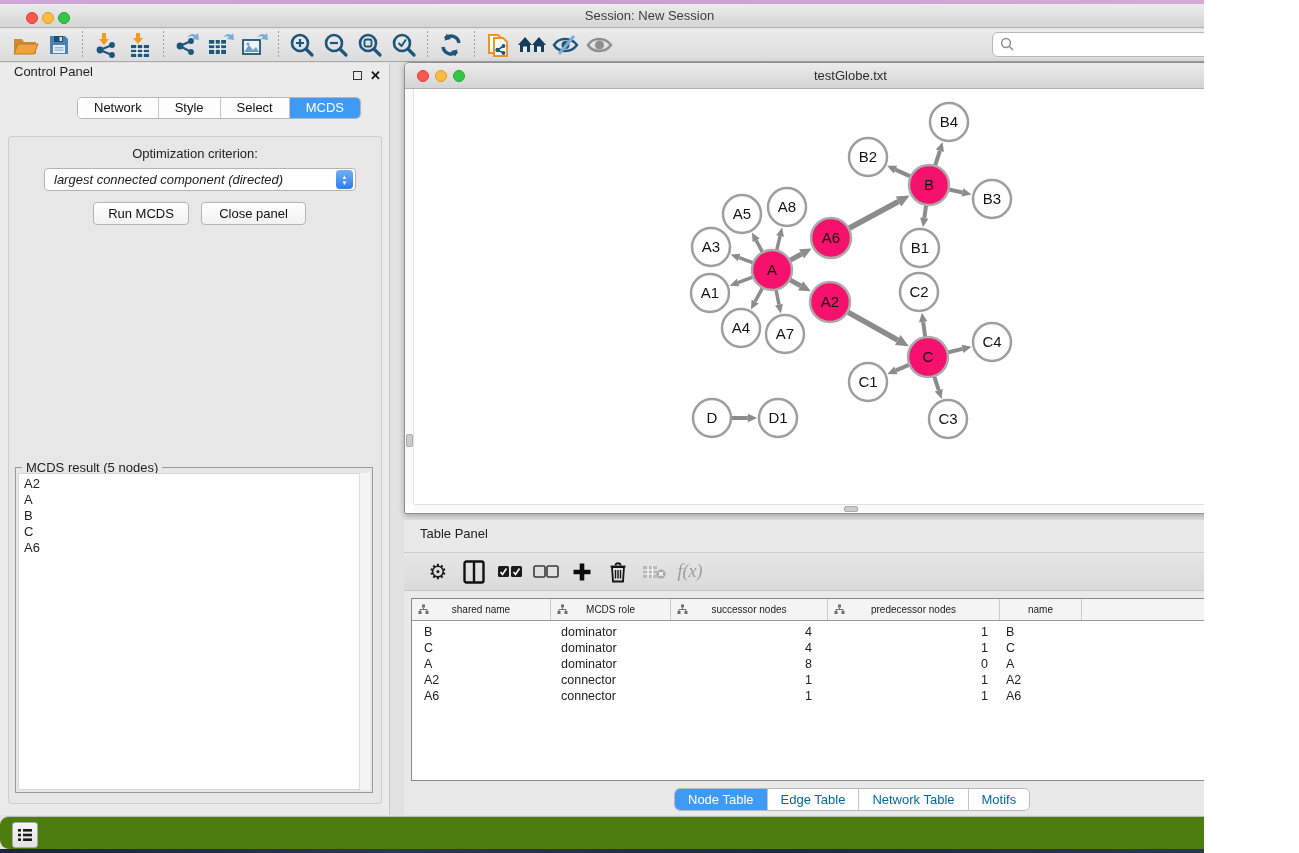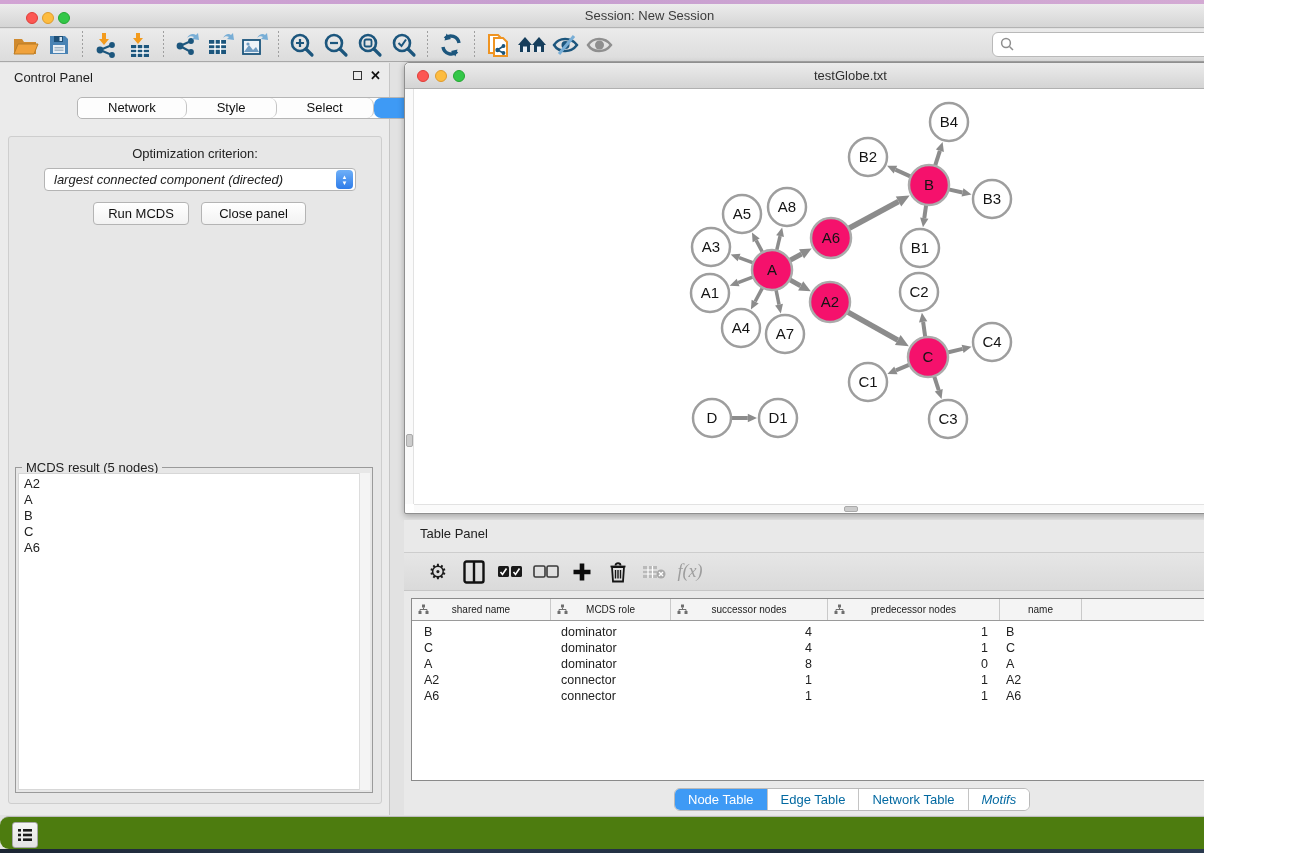--- a/index.html
+++ b/index.html
@@ -25,28 +25,28 @@
   .tb-icon { width:34px; height:28px; display:flex; align-items:center; justify-content:center; flex:0 0 auto; }
   .tb-sep { width:1px; height:28px; margin:0 6px; flex:0 0 auto;
     background:repeating-linear-gradient(#9f9f9f 0 2px, transparent 2px 4px); }
   .searchbox { position:absolute; right:9px; top:3px; width:298px; height:25px; background:#fff;
     border:1px solid #b9b9b9; border-radius:6px; display:flex; align-items:center; padding-left:7px; }
   .searchbox input { border:none; outline:none; flex:1; font:13px "Liberation Sans",sans-serif; background:transparent; }
 
   
   .control-panel { position:absolute; left:0; top:63px; width:390px; height:752px;
     background:#ebebeb; border-right:1px solid #c6c6c6; }
-  .panel-head { position:absolute; left:14px; top:7px; color:#1e1e1e; }
+  .panel-head { position:absolute; left:14px; top:1px; color:#1e1e1e; }
   .panel-btns { position:absolute; right:8px; top:7px; display:flex; gap:8px; align-items:center; }
   .float-box { width:9px; height:9px; border:1.5px solid #333; display:inline-block; }
   .close-x { font-weight:bold; font-size:13px; color:#111; line-height:11px; }
 
   .seg-tabs { position:absolute; left:77px; top:34px; height:22px; display:flex;
     border:1px solid #b5b5b5; border-radius:5px; overflow:hidden; background:#fff; }
-  .seg-tab { padding:0 30px; line-height:20px; color:#111; border-right:1px solid #c4c4c4; background:#fdfdfd;border-radius:7px; }
+  .seg-tab { padding:0 16px; line-height:20px; color:#111; border-right:1px solid #c4c4c4; background:#fdfdfd; }
   .seg-tab:last-child { border-right:none; }
   .seg-tab.active { background:#3e9af5; color:#fff; }
 
   .cp-content { position:absolute; left:8px; right:7px; top:63px; bottom:11px;
     background:#e7e7e7; border:1px solid #cecece; border-radius:3px;margin-top:10px; }
   .opt-label { position:absolute; left:0; right:0; top:9px; text-align:center; }
   .dropdown { position:absolute; left:35px; top:31px; width:312px; height:23px; background:#fff;
     border:1px solid #b4b4b4; border-radius:4px; display:flex; align-items:center;font-style:italic; }
   .dropdown .dd-text { flex:1; padding-left:9px; white-space:nowrap; overflow:hidden; }
   .dd-stepper { width:17px; height:19px; margin-right:2px; border-radius:4px;
@@ -101,21 +101,21 @@
     border-right:1px solid #c9c9c9; font-size:10px; color:#1c1c1c; position:relative; }
   .dt-hcell .hicon { position:absolute; left:6px; top:5px; }
   .dt-hfill { flex:1; background:#f4f4f4; }
   .dt-body { padding-top:3px; }
   .dt-row { display:flex; height:16px; line-height:16px; font-size:12.5px; }
   .dt-cell { overflow:hidden; white-space:nowrap; }
 
   .tp-tabs { position:absolute; left:270px; top:268px; height:23px; display:flex;
     border:1px solid #b9b9b9; border-radius:6px; overflow:hidden; background:#fff; }
   .tp-tab { padding:0 13px; line-height:21px; color:#0369a1; border-right:1px solid #c4c4c4; background:#fff; }
-  .tp-tab:last-child{ border-right:none;font-style:italic; }
+  .tp-tab:last-child{ border-right:none; }
   .tp-tab.active { background:#3e9af5; color:#fff; }
 
   
   .statusbar { position:absolute; left:0; top:816px; width:1299px; height:33px;
     background:#4d7c0f; border-top:1px solid #bdbdbd;border-radius:9px; }
   .list-btn { position:absolute; left:12px; top:5px; width:26px; height:26px;
     background:linear-gradient(#f5f5f5,#e3e3e3); border:1px solid #a8a8a8; border-radius:3px;
     display:flex; align-items:center; justify-content:center; }
   .memory-btn { position:absolute; right:9px; top:5px; height:24px; padding:0 10px 0 8px;
     background:linear-gradient(#ffffff,#f0f0f0); border:1px solid #b0b0b0; border-radius:4px;

